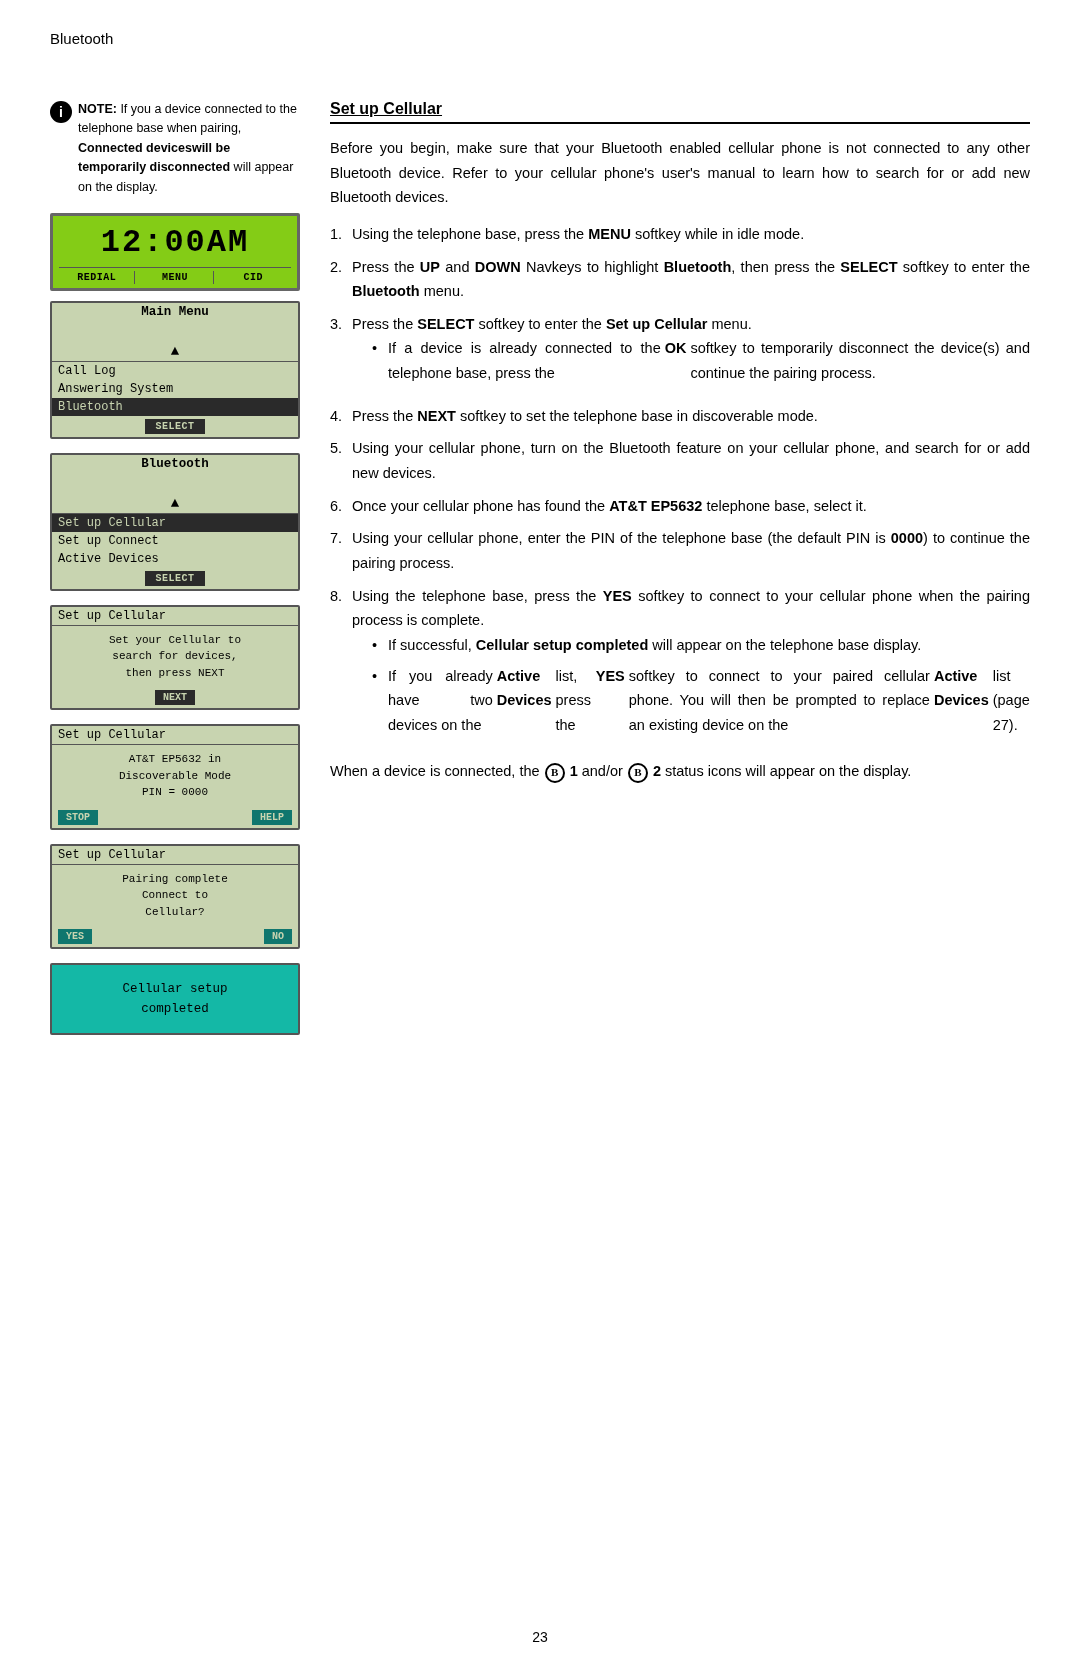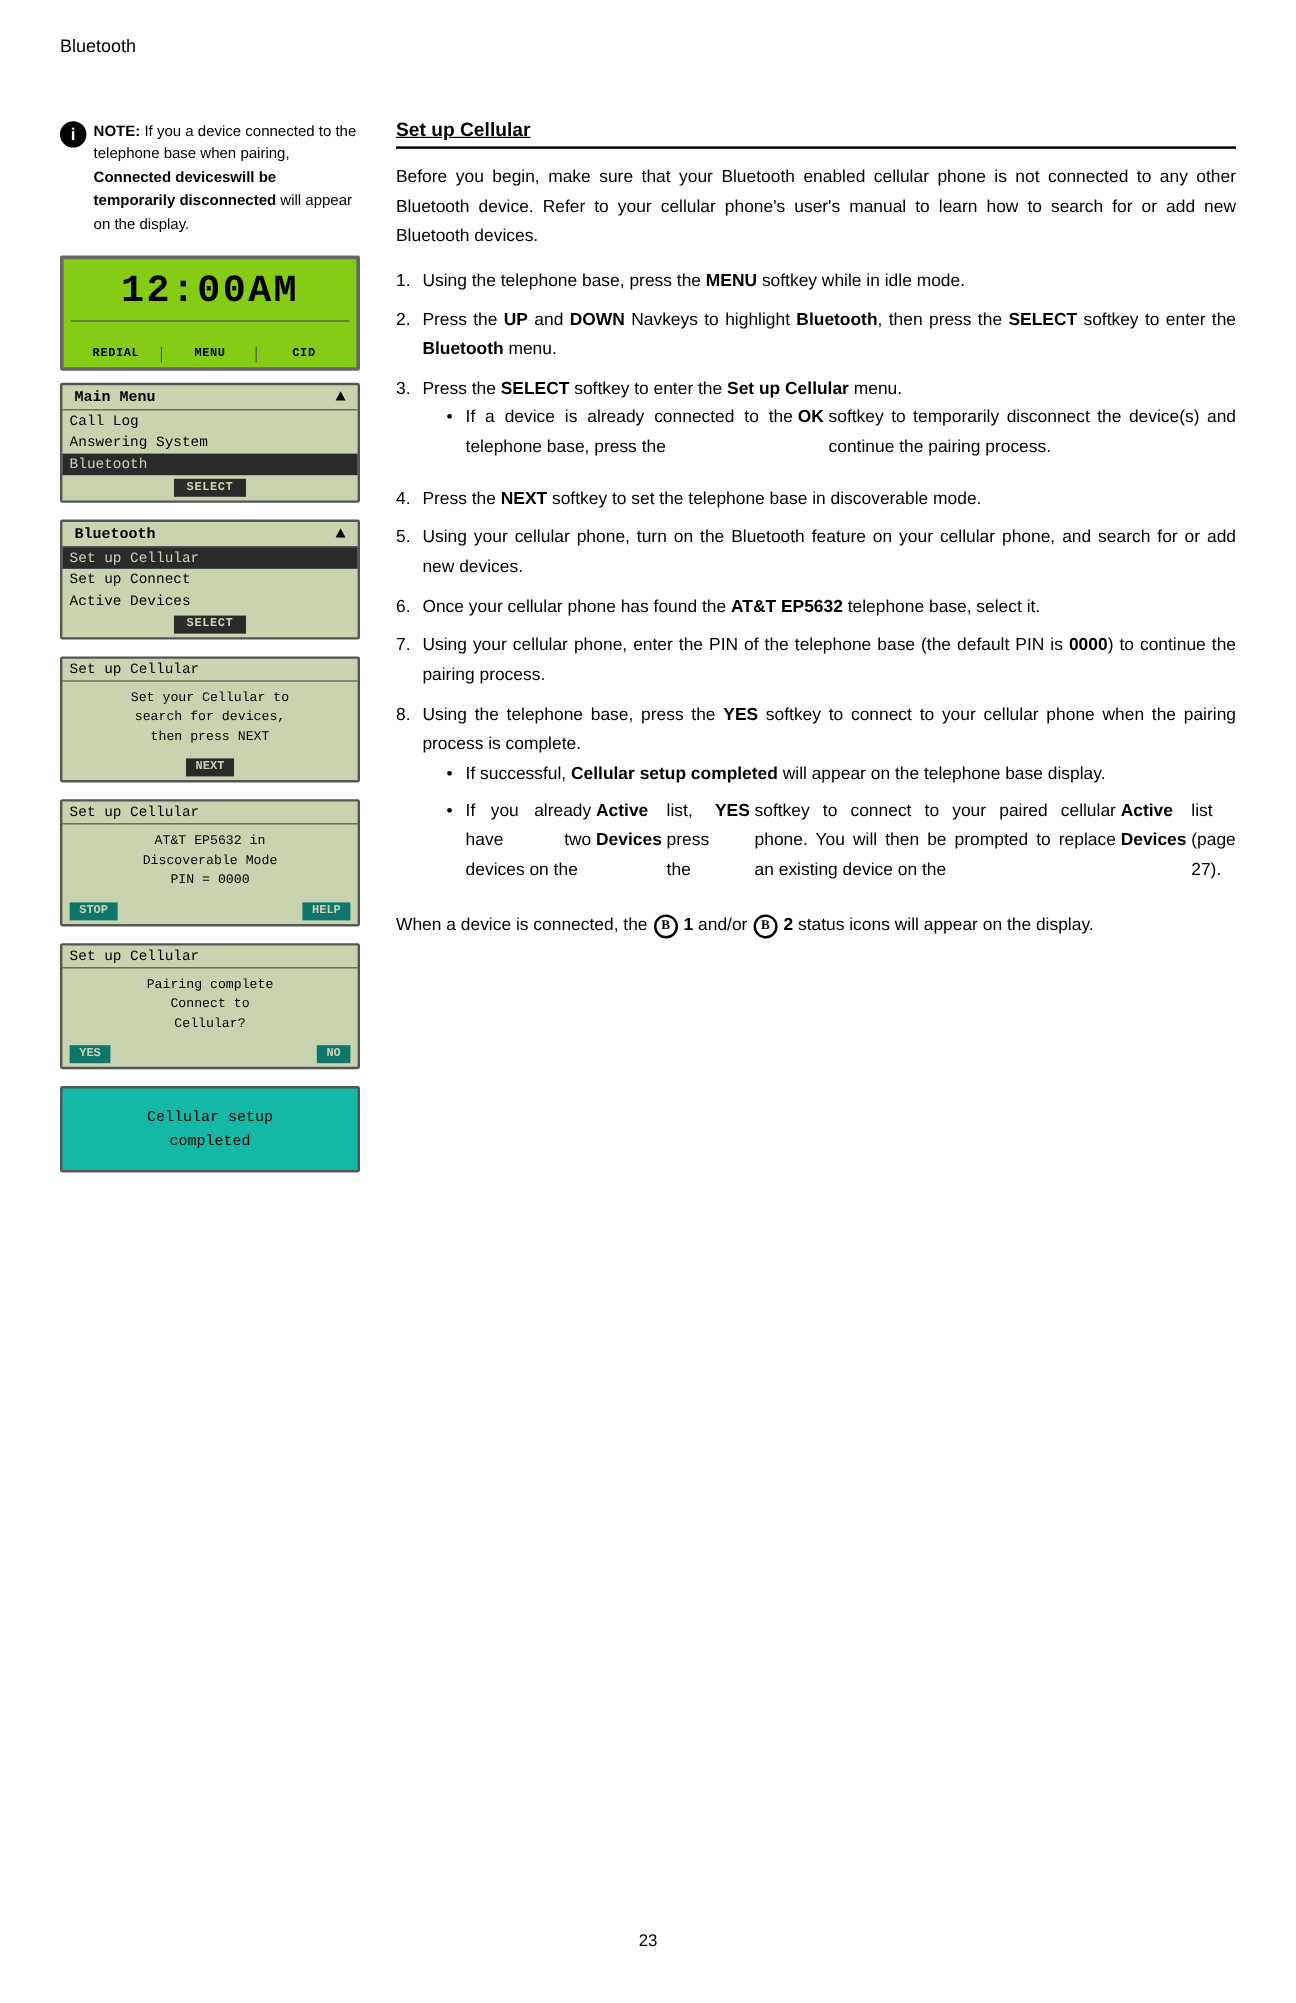--- a/index.html
+++ b/index.html
@@ -82,21 +82,21 @@
       letter-spacing: 2px;
       color: #000;
       display: block;
       margin-bottom: 6px;
     }
 
     .lcd-softkeys {
       display: flex;
       flex-direction: row;
       border-top: 1.5px solid #555;
-      padding-top: 21px;
+      padding-top: 3px;
       gap: 2px;
     }
 
     .softkey-item {
       flex: 1;
       text-align: center;
       font-size: 10px;
       font-family: 'Courier New', monospace;
       font-weight: bold;
       letter-spacing: 0.5px;
@@ -111,28 +111,29 @@
     
     .lcd-menu {
       background: #c8d4b0;
       border: 2px solid #555;
       border-radius: 2px;
       margin-bottom: 14px;
     }
 
     .lcd-menu-header {
       display: flex;
-      flex-direction: row;
+      flex-direction: column;
       justify-content: space-between;
       align-items: center;
-      padding: 2px 10px;
+      padding: 2px 20px;
       font-size: 12.5px;
       font-family: 'Courier New', monospace;
       font-weight: bold;
       border-bottom: 1.5px solid #555;
+      gap: 24px;
     }
 
     .lcd-scroll-arrow {
       font-size: 14px;
     }
 
     .lcd-menu-item {
       padding: 2px 6px;
       font-size: 12px;
       font-family: 'Courier New', monospace;
@@ -309,21 +310,21 @@
       border-radius: 50%;
       border: 2px solid #000;
       font-size: 12px;
       font-weight: bold;
       vertical-align: middle;
       margin-right: 1px;
     }
 
     .page-number {
       position: absolute;
-      bottom: 44px;
+      bottom: 24px;
       left: 50%;
       transform: translateX(-50%);
       font-size: 14px;
       text-align: right;
     }
   </style>
 </head>
 <body>
 
 <div class="top-label">Bluetooth</div>

